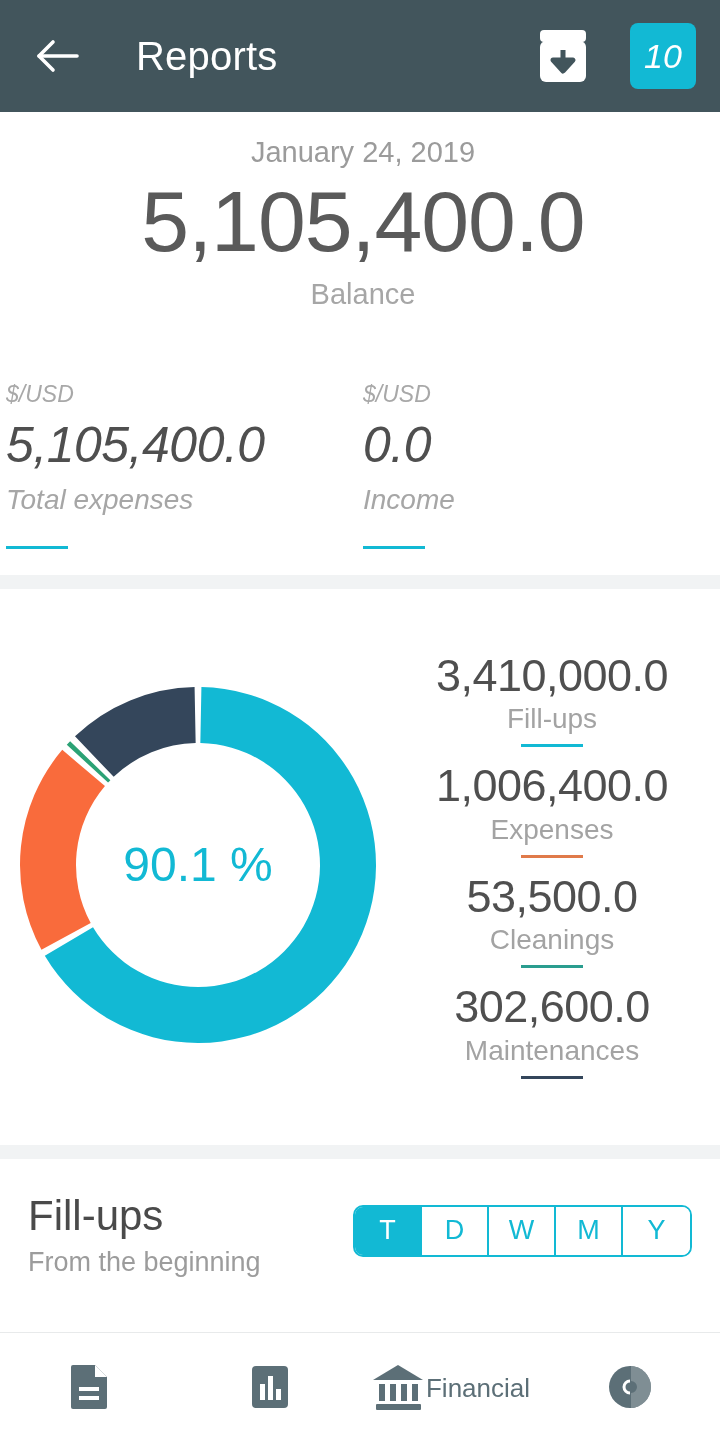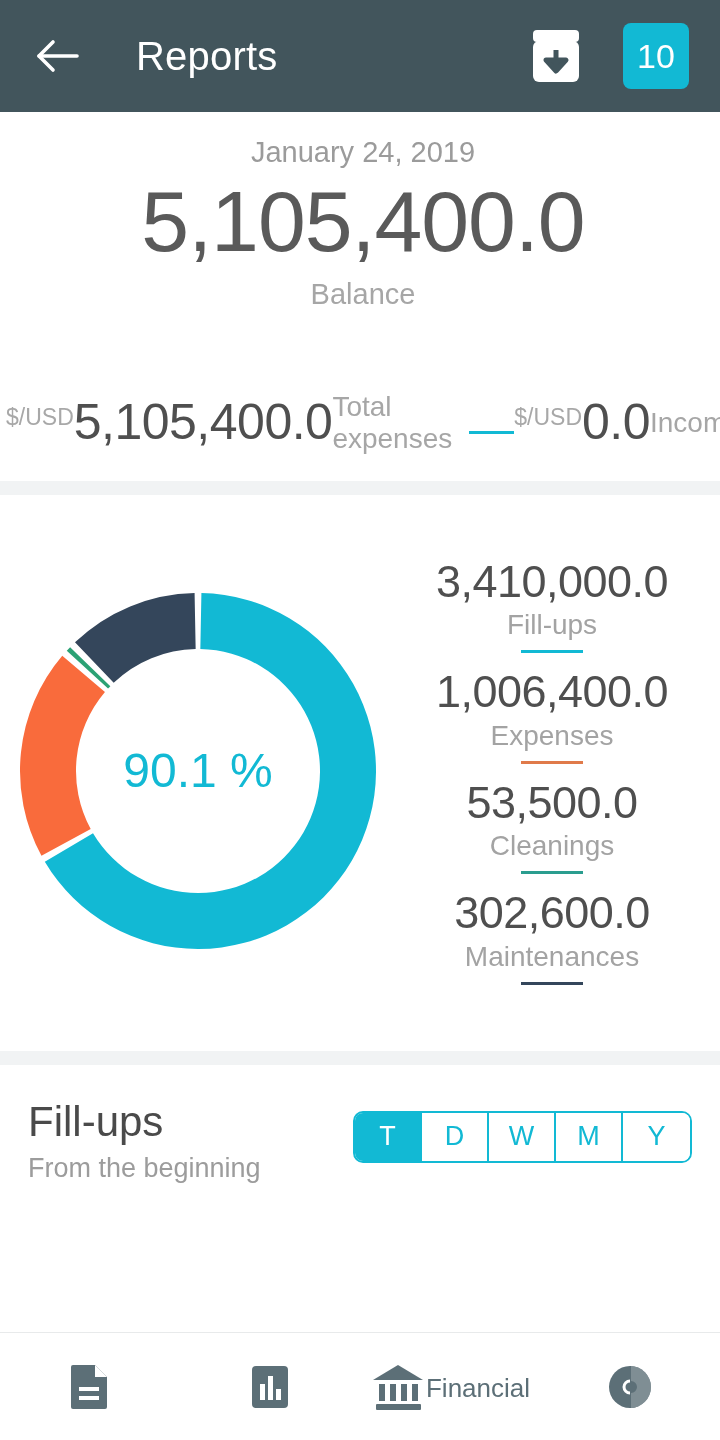--- a/index.html
+++ b/index.html
@@ -18,21 +18,21 @@
     display: flex;
     flex-direction: column;
   }
 
   
   .appbar {
     height: 112px;
     background: #42555c;
     display: flex;
     align-items: center;
-    padding: 0 31px 0 30px;
+    padding: 0 24px 0 30px;
     flex: 0 0 112px;
   }
   .back-btn {
     width: 56px; height: 56px;
     display: flex; align-items: center; justify-content: center;
     cursor: pointer;
   }
   .appbar-title {
     color: #ffffff;
     font-size: 40px;
@@ -50,20 +50,21 @@
   }
   .count-badge {
     width: 66px; height: 66px;
     background: #12b9d4;
     border-radius: 8px;
     display: flex; align-items: center; justify-content: center;
     color: #ffffff;
     font-size: 34px;
     font-weight: 400;
     cursor: pointer;
+    font-style: italic;
   }
 
   
   .body {
     flex: 1 1 auto;
     background: #f1f3f4;
     display: flex;
     flex-direction: column;
     overflow: hidden;
   }
@@ -97,21 +98,23 @@
     font-size: 29px;
     margin-top: 10px;
   }
   .sum-split {
     display: flex;
     margin-top: 70px;
   }
   .sum-col {
     flex: 1 1 50%;
     display: flex;
-    align-items: center;
+    flex-direction: column;
+    align-items: flex-start;
+    font-style: italic;
   }
   .sum-cur {
     color: #a8a8a8;
     font-size: 23px;
   }
   .sum-val {
     color: #4f4f4f;
     font-size: 50px;
     margin-top: 8px;
     letter-spacing: -0.5px;

